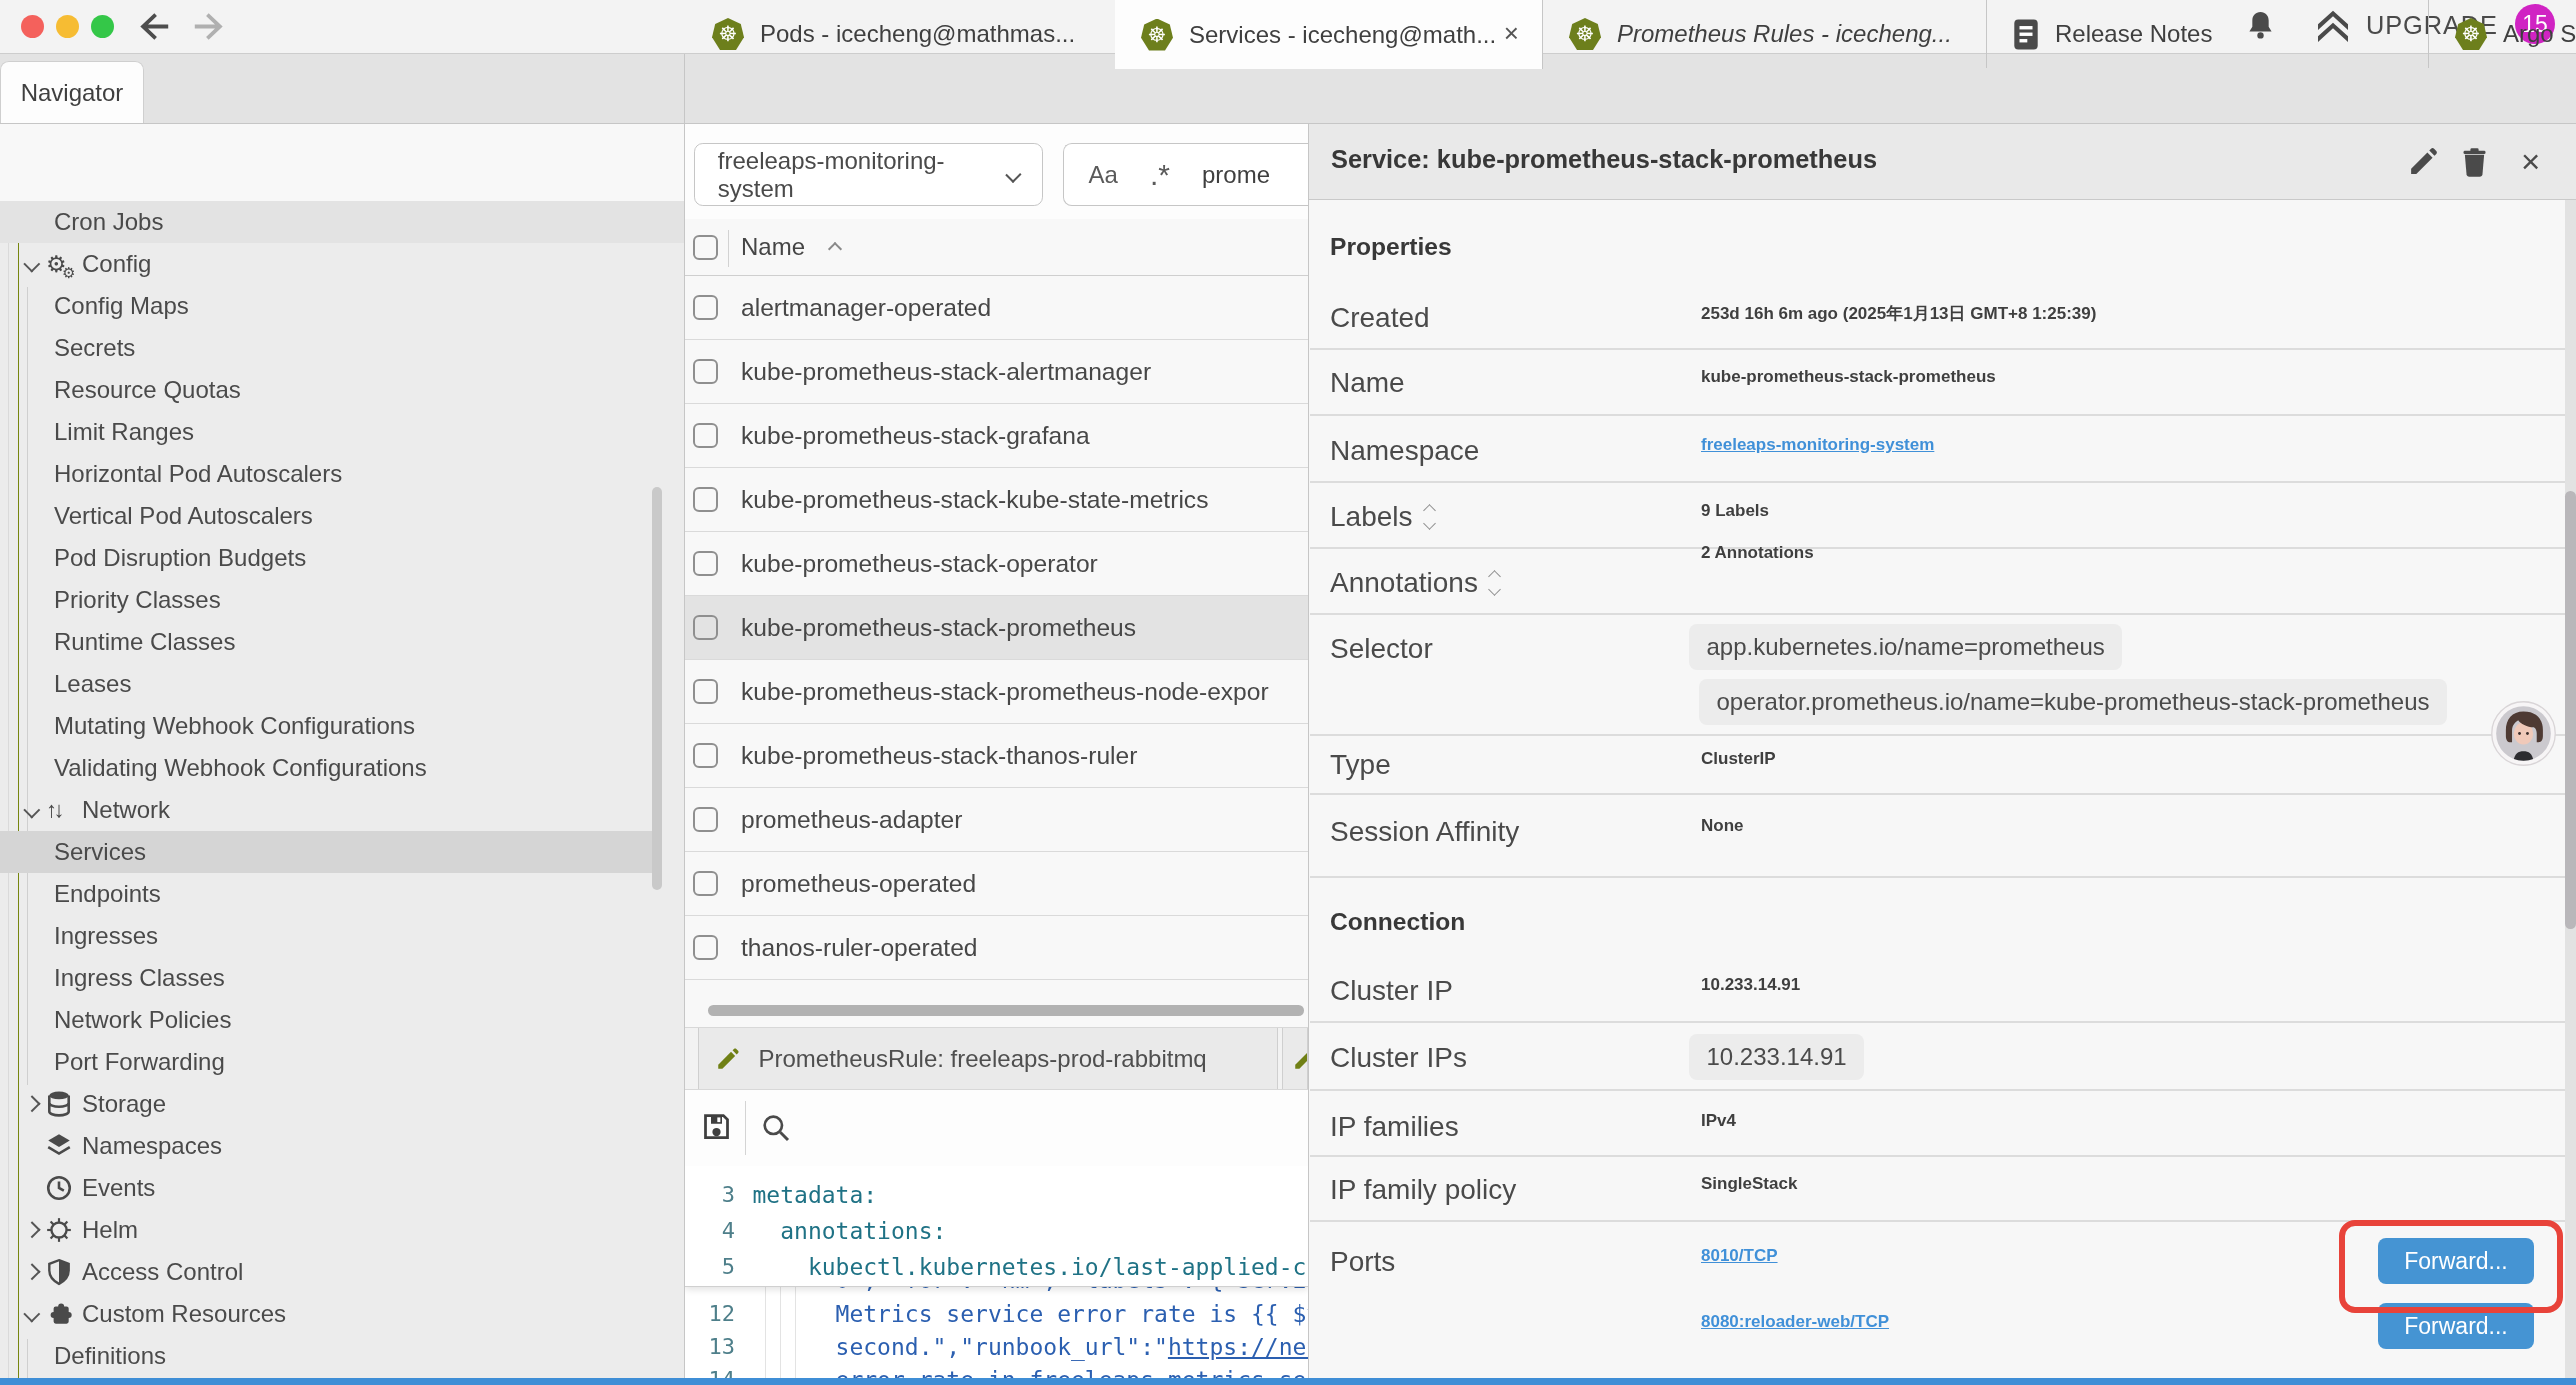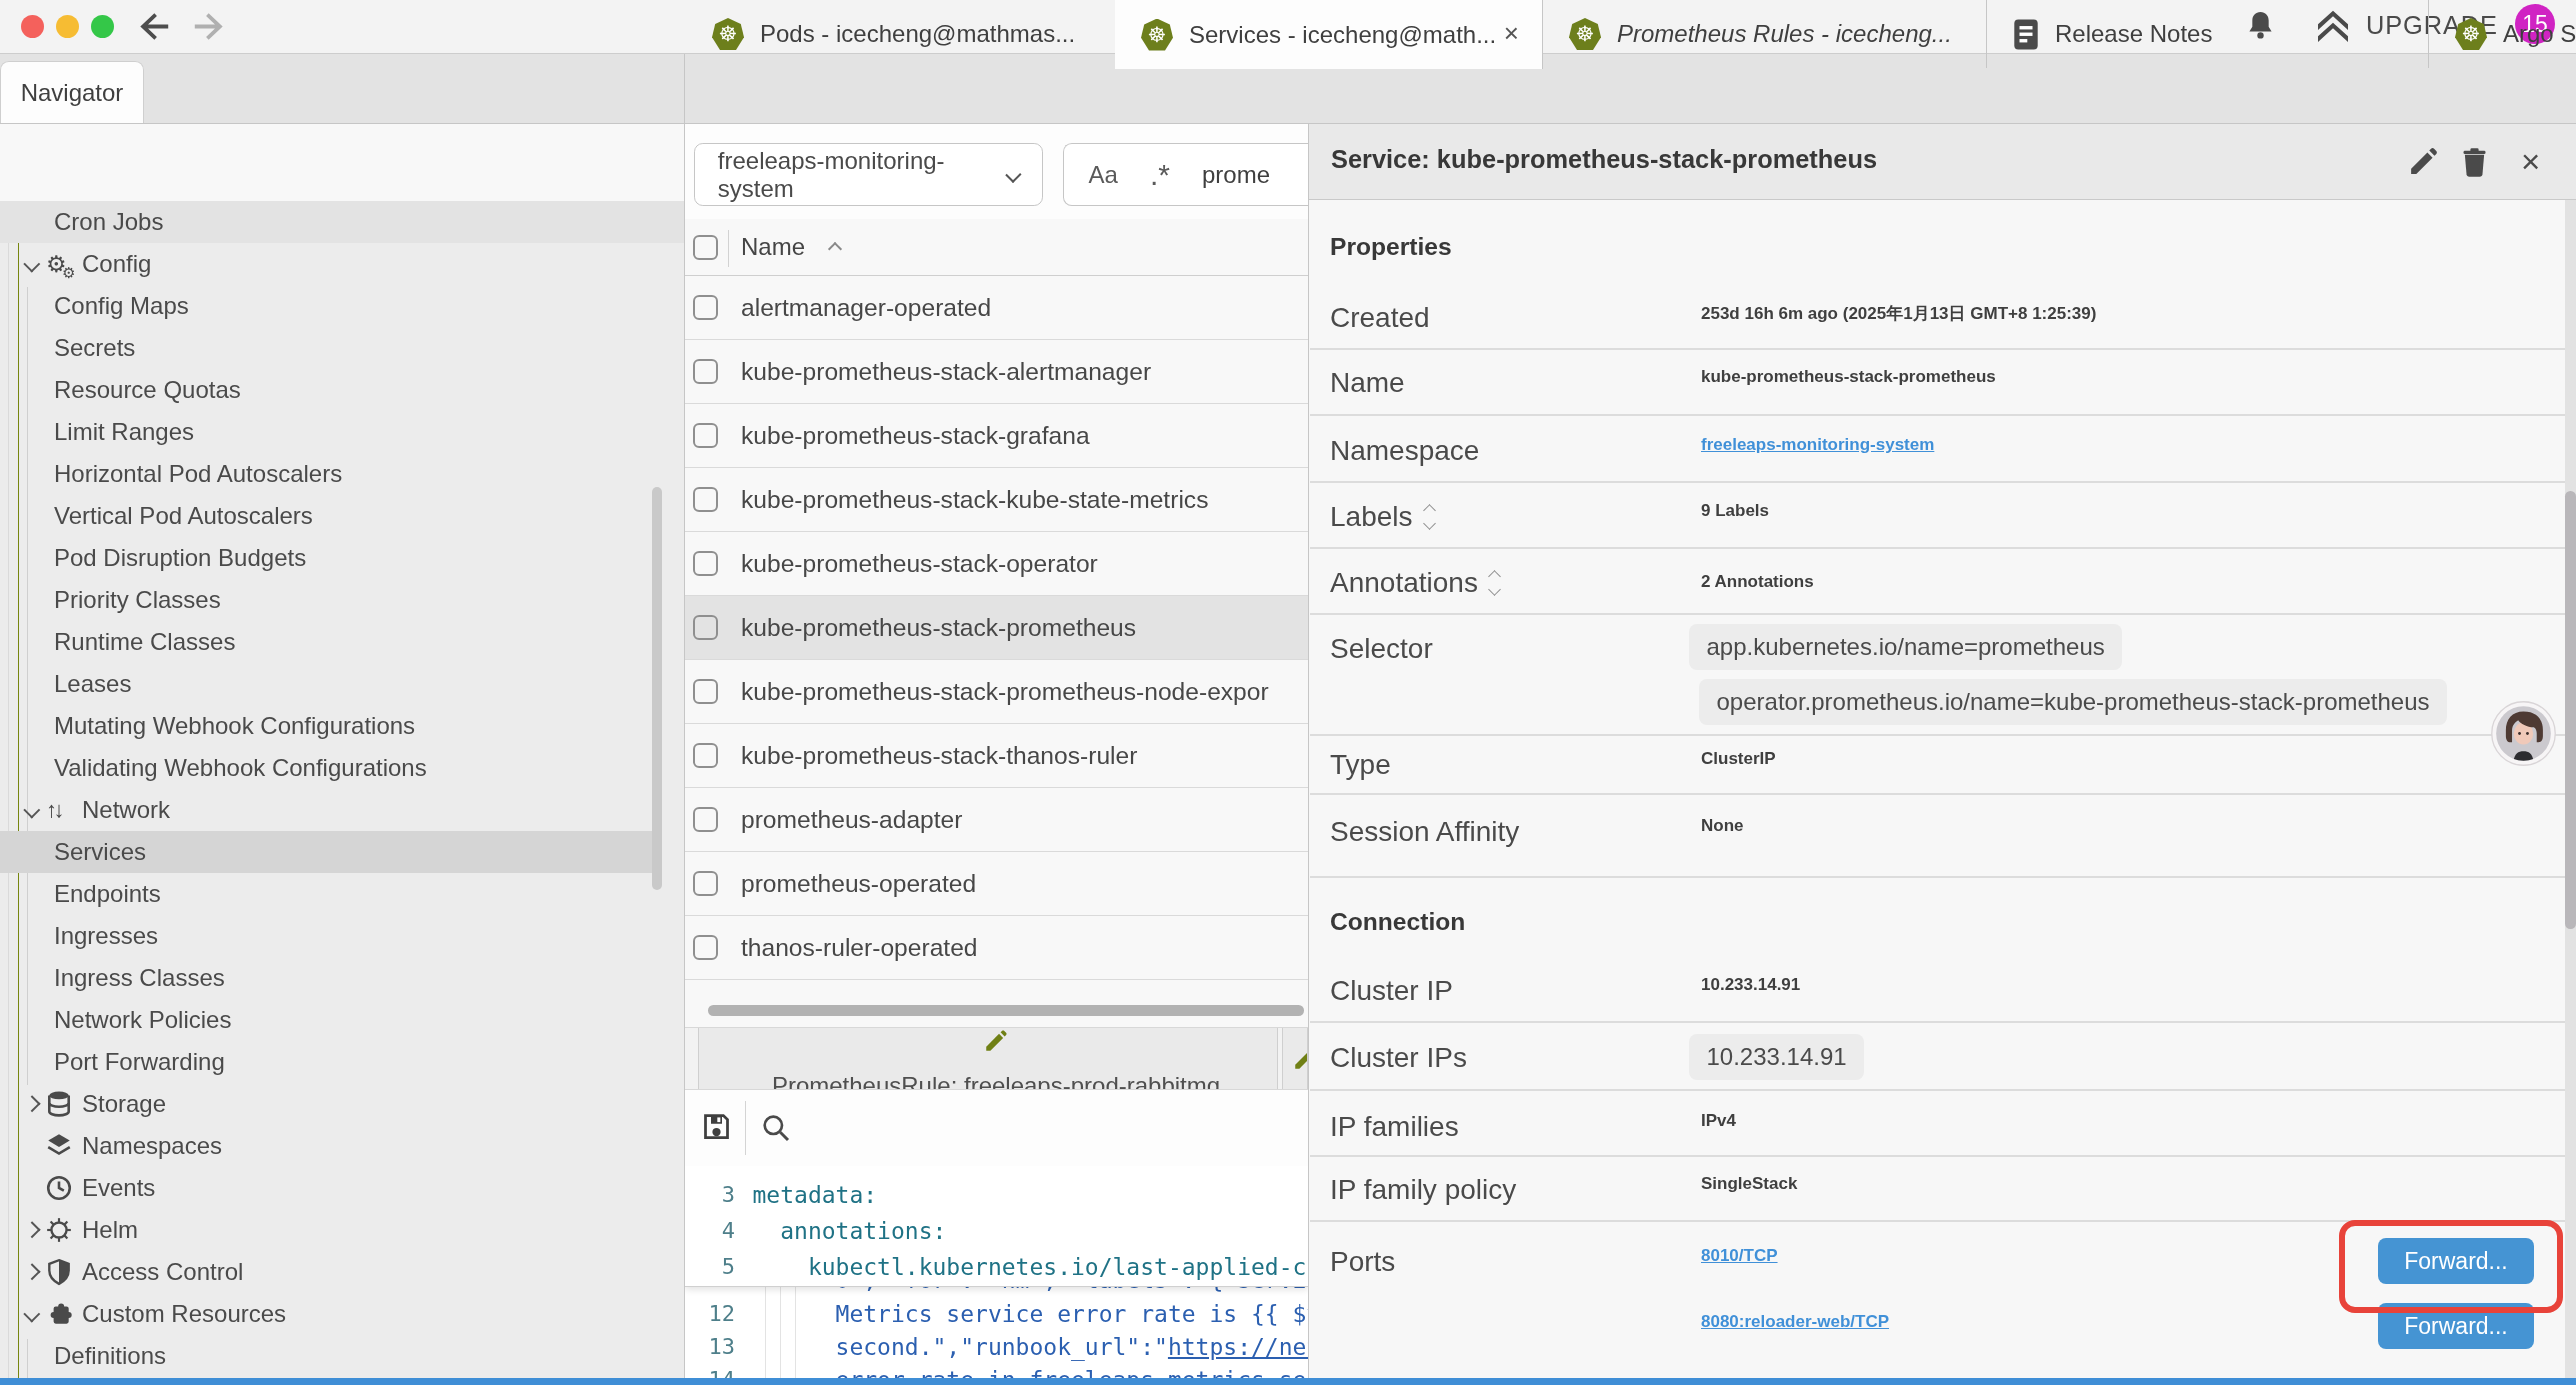--- a/index.html
+++ b/index.html
@@ -356,21 +356,21 @@
         <span class="rlbl">prometheus-operated</span>
       </div>
     <div class="drow">
         <span class="cb"></span>
         <span class="rlbl">thanos-ruler-operated</span>
       </div>
   </div>
   <div class="scrollthumb" style="left:708px;top:1005px;width:596px;height:11.4px;background:#b2b2b2;"></div>
 
   <div class="abs" id="btabs"></div>
-  <div class="btab" style="left:698px;top:1028px;width:580px;flex-direction:column;">
+  <div class="btab" style="left:698px;top:1028px;width:580px;">
     <span>
       <svg width="26" height="26" viewBox="0 0 24 24">
           <path d="M3 21v-3.8L14.8 5.4l3.8 3.8L6.8 21H3z" fill="#708015"></path>
           <path d="M16.2 4l1.3-1.3c.6-.6 1.6-.6 2.2 0l1.6 1.6c.6.6.6 1.6 0 2.2L20 7.8 16.2 4z" fill="#708015"></path>
         </svg>
     </span>
     <span>PrometheusRule: freeleaps-prod-rabbitmq</span>
   </div>
   <div class="btab" style="left:1282px;top:1028px;width:26px;padding-left:8.8px;">
     <span>
@@ -481,21 +481,21 @@
   <div class="dvalue" style="top:501px;">9 Labels</div>
   <div class="dsep" style="top:547px;"></div>
 
   <div class="dlabel" style="top:567px;">
     <span>Annotations</span>
     <span class="updown">
         <i class="u"></i>
         <i class="d"></i>
       </span>
   </div>
-  <div class="dvalue" style="top:572px;text-align:right;">2 Annotations</div>
+  <div class="dvalue" style="top:543px;text-align:right;">2 Annotations</div>
   <div class="dsep" style="top:613px;"></div>
 
   <div class="dlabel" style="top:633px;">Selector</div>
   <div class="chip" style="left:1689px;top:624px;">app.kubernetes.io/name=prometheus</div>
   <div class="chip" style="left:1699px;top:679px;">operator.prometheus.io/name=kube-prometheus-stack-prometheus</div>
   <div class="dsep" style="top:734px;"></div>
 
   <div class="dlabel" style="top:749px;">Type</div>
   <div class="dvalue" style="top:749px;">ClusterIP</div>
   <div class="dsep" style="top:793px;"></div>

